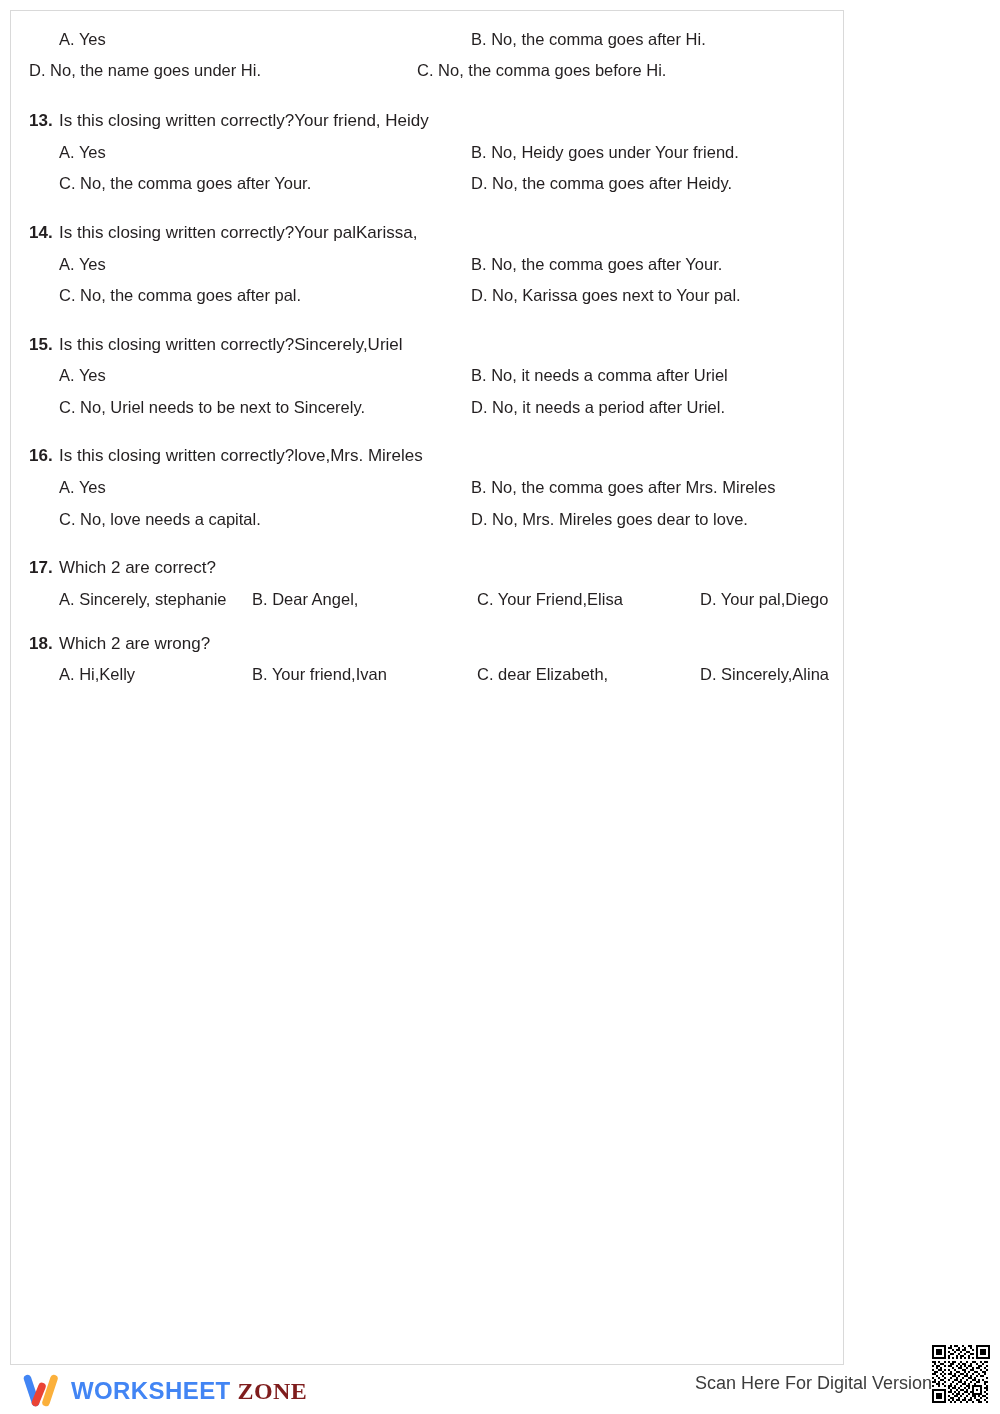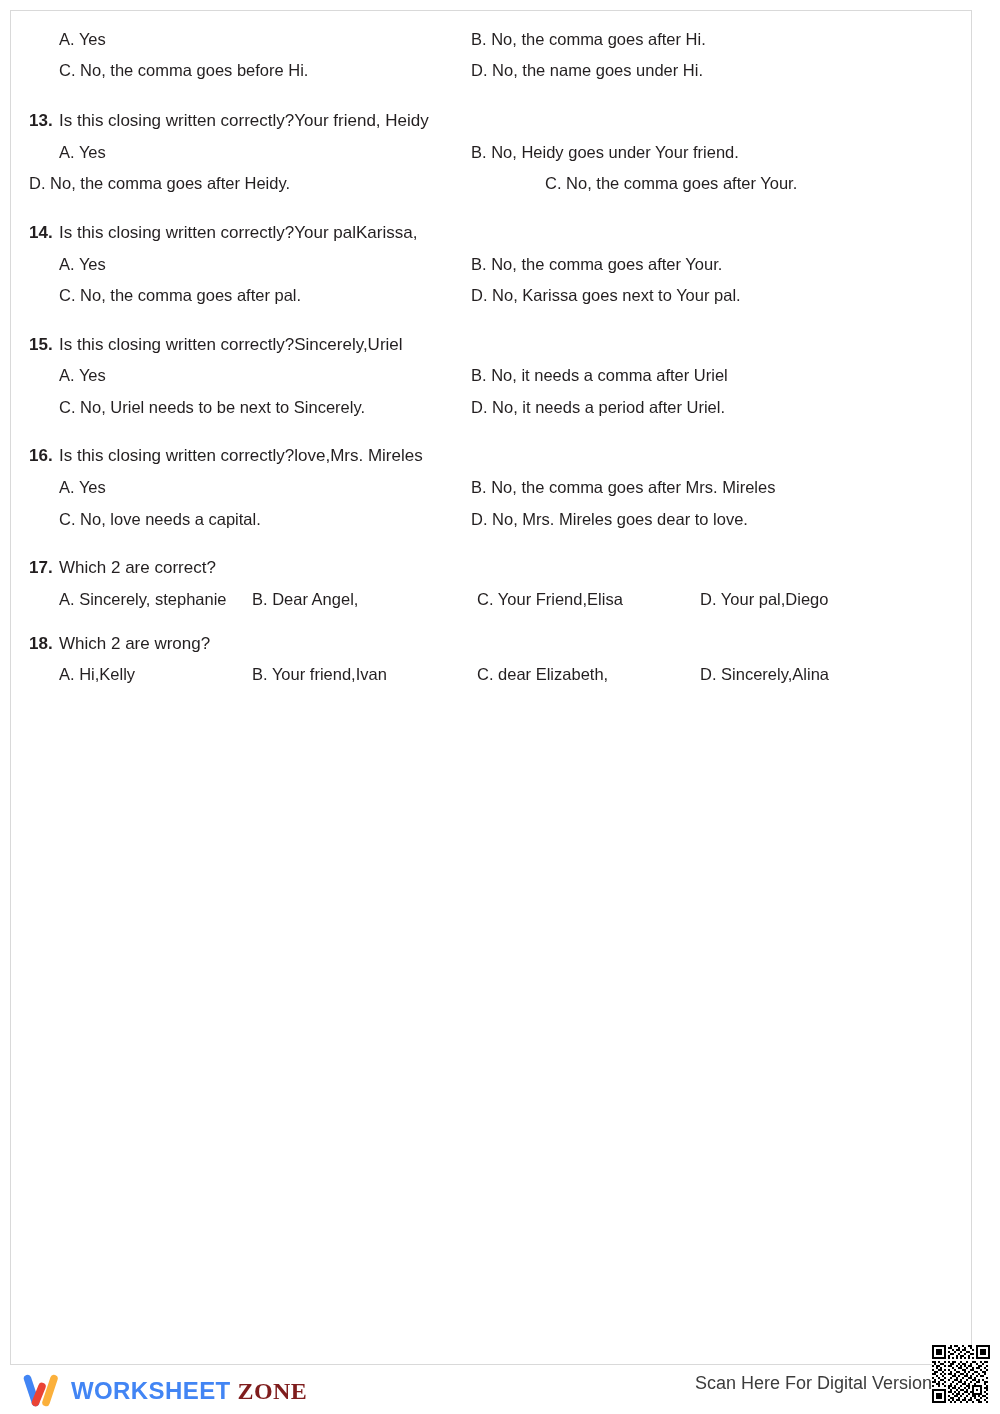--- a/index.html
+++ b/index.html
@@ -15,21 +15,21 @@
     font-family: "Liberation Sans", sans-serif;
     color: #231f20;
     overflow: hidden;
   }
 
   
   #page-frame {
     position: absolute;
     left: 10px;
     top: 10px;
-    width: 962px;
+    width: 834px;
     height: 1355px;
     border: 1px solid #d9d9d9;
     background: #ffffff;
   }
 
   #worksheet-body {
     position: absolute;
     left: 0;
     top: 0;
     right: 0;
@@ -143,39 +143,39 @@
 <div id="page-frame">
 
   <div id="worksheet-body">
 
     <div class="question-block">
       <div class="answer-row">
         <div class="ans col2-left">A. Yes</div>
         <div class="ans col2-right">B. No, the comma goes after Hi.</div>
       </div>
       <div class="answer-row">
+        <div class="ans col2-right">D. No, the name goes under Hi.</div>
         <div class="ans col2-left">C. No, the comma goes before Hi.</div>
-        <div class="ans col2-right">D. No, the name goes under Hi.</div>
       </div>
     </div>
 
     <div class="gap-q13"></div>
 
     <div class="question-block">
       <div class="question-line">
         <div class="q-number">13.</div>
         <div class="q-text">Is this closing written correctly?Your friend, Heidy</div>
       </div>
       <div class="answer-row">
         <div class="ans col2-left">A. Yes</div>
         <div class="ans col2-right">B. No, Heidy goes under Your friend.</div>
       </div>
       <div class="answer-row">
+        <div class="ans col2-left">C. No, the comma goes after Your.</div>
         <div class="ans col2-right">D. No, the comma goes after Heidy.</div>
-        <div class="ans col2-left">C. No, the comma goes after Your.</div>
       </div>
     </div>
 
     <div class="gap-std"></div>
 
     <div class="question-block">
       <div class="question-line">
         <div class="q-number">14.</div>
         <div class="q-text">Is this closing written correctly?Your palKarissa,</div>
       </div>

